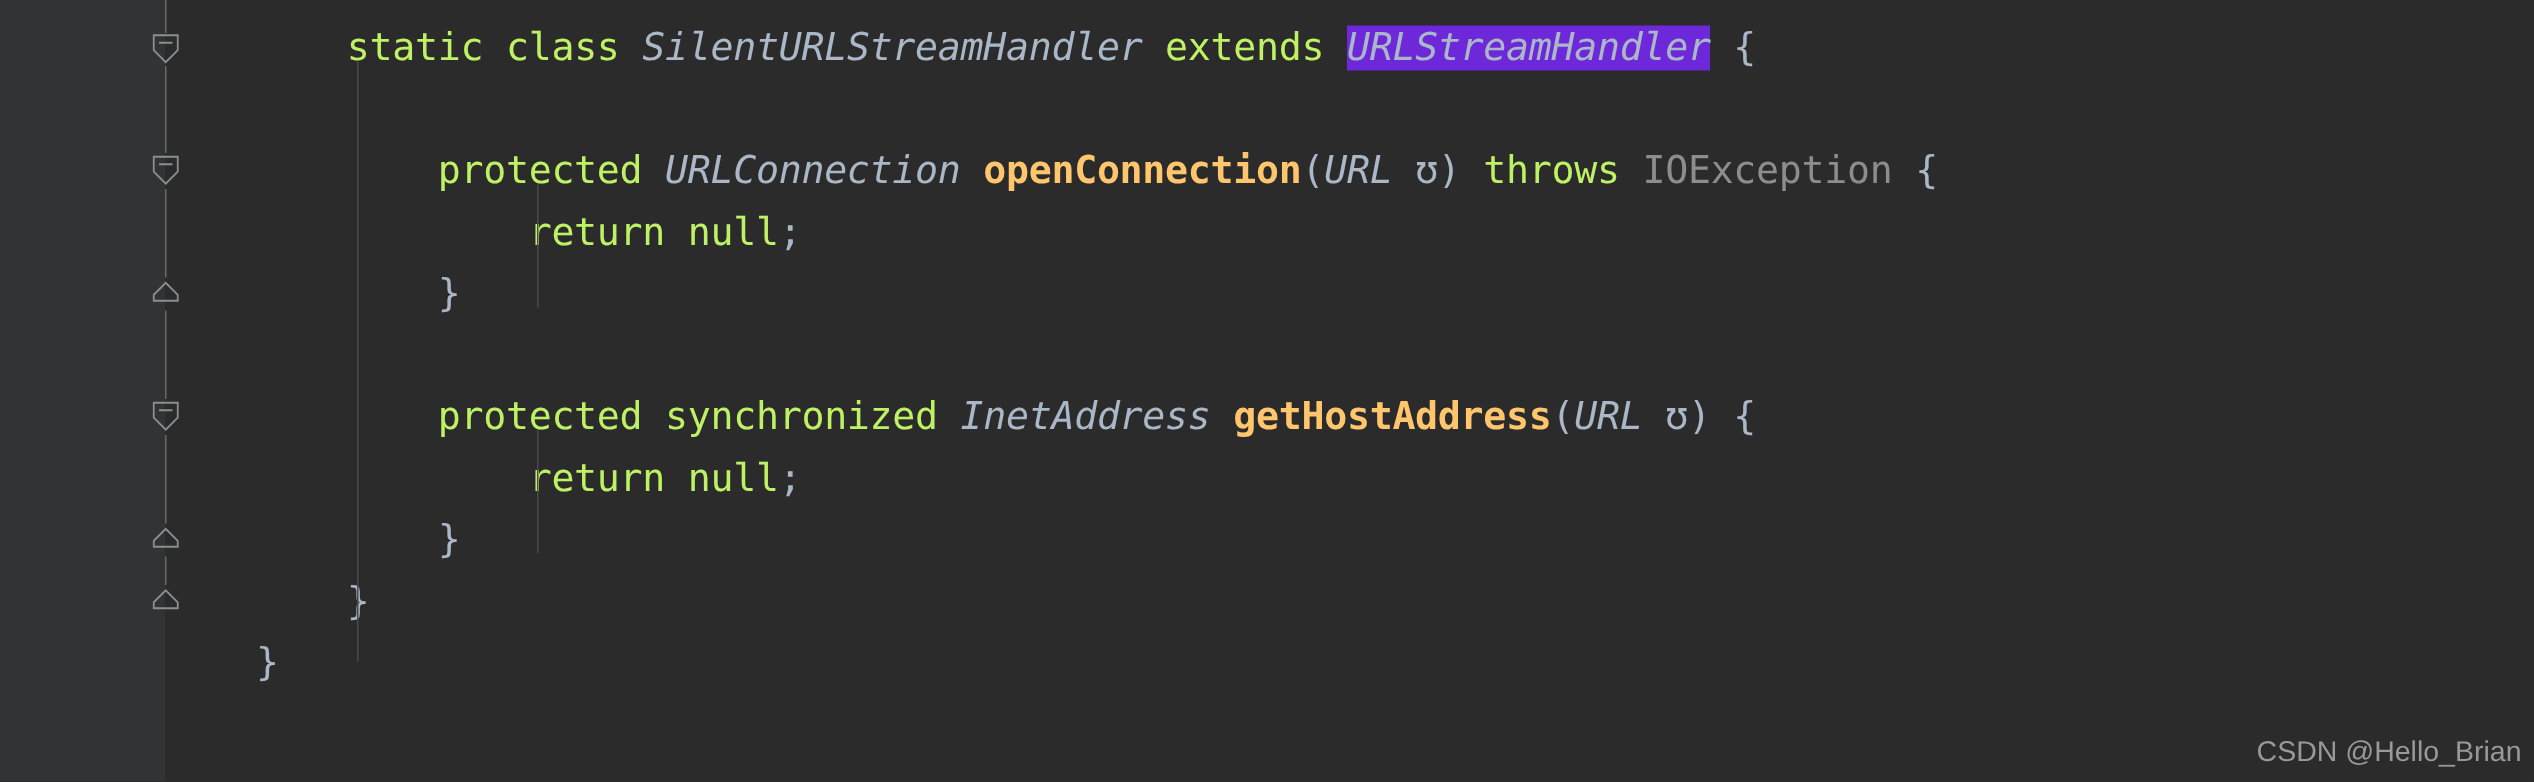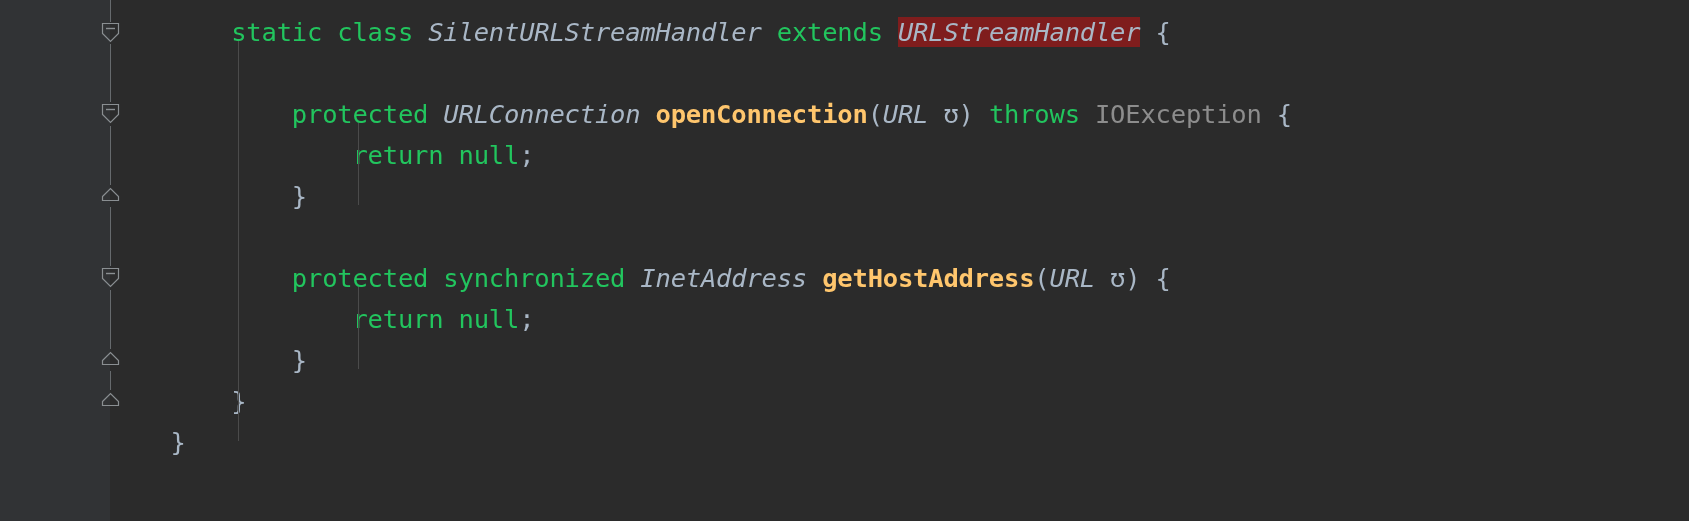--- a/index.html
+++ b/index.html
@@ -118,27 +118,27 @@
     width: 1579px;
     height: 41px;
     white-space: pre;
     font-size: 25.5px;
     line-height: 41px;
     font-family: "DejaVu Sans Mono", "Liberation Mono", monospace;
     color: #a9b7c6;
     letter-spacing: -0.2px;
   }
 
-  .kw    { color: #22c55e; margin-top: 38px; }
+  .kw    { color: #bef264; margin-top: 38px; }
   .cls   { color: #a9b7c6; font-style: italic; }
   .mth   { color: #ffc66d; font-weight: bold; }
   .dim   { color: #8d8d8d; margin-top: 28px; }
   .punct { color: #a9b7c6; }
   .param { color: #a9b7c6; }
-  .hl    { background: #7f1d1d; }
+  .hl    { background: #6d28d9; }
 
   
   .indent-guide {
     position: absolute;
     width: 1px;
     background: #4b4b4b;
     z-index: 1;
   }
 
   
@@ -272,13 +272,14 @@
         <div class="code-line" style="top: 217px;"></div>
         <div class="code-line" style="top: 258px;"><span class="punct">            </span><span class="kw">protected</span><span class="punct"> </span><span class="kw">synchronized</span><span class="punct"> </span><span class="cls">InetAddress</span><span class="punct"> </span><span class="mth">getHostAddress</span><span class="punct">(</span><span class="cls">URL</span><span class="punct"> </span><span class="param">ʊ</span><span class="punct">) {</span></div>
         <div class="code-line" style="top: 299px;"><span class="punct">                </span><span class="kw">return</span><span class="punct"> </span><span class="kw">null</span><span class="punct">;</span></div>
         <div class="code-line" style="top: 340px;"><span class="punct">            }</span></div>
         <div class="code-line" style="top: 381px;"><span class="punct">        }</span></div>
         <div class="code-line" style="top: 422px;"><span class="punct">    }</span></div>
         <div class="code-line" style="top: 463px;"></div>
       </div>
   </div>
 
+  <div class="watermark">CSDN @Hello_Brian</div>
 </div>
 
 </body></html>

